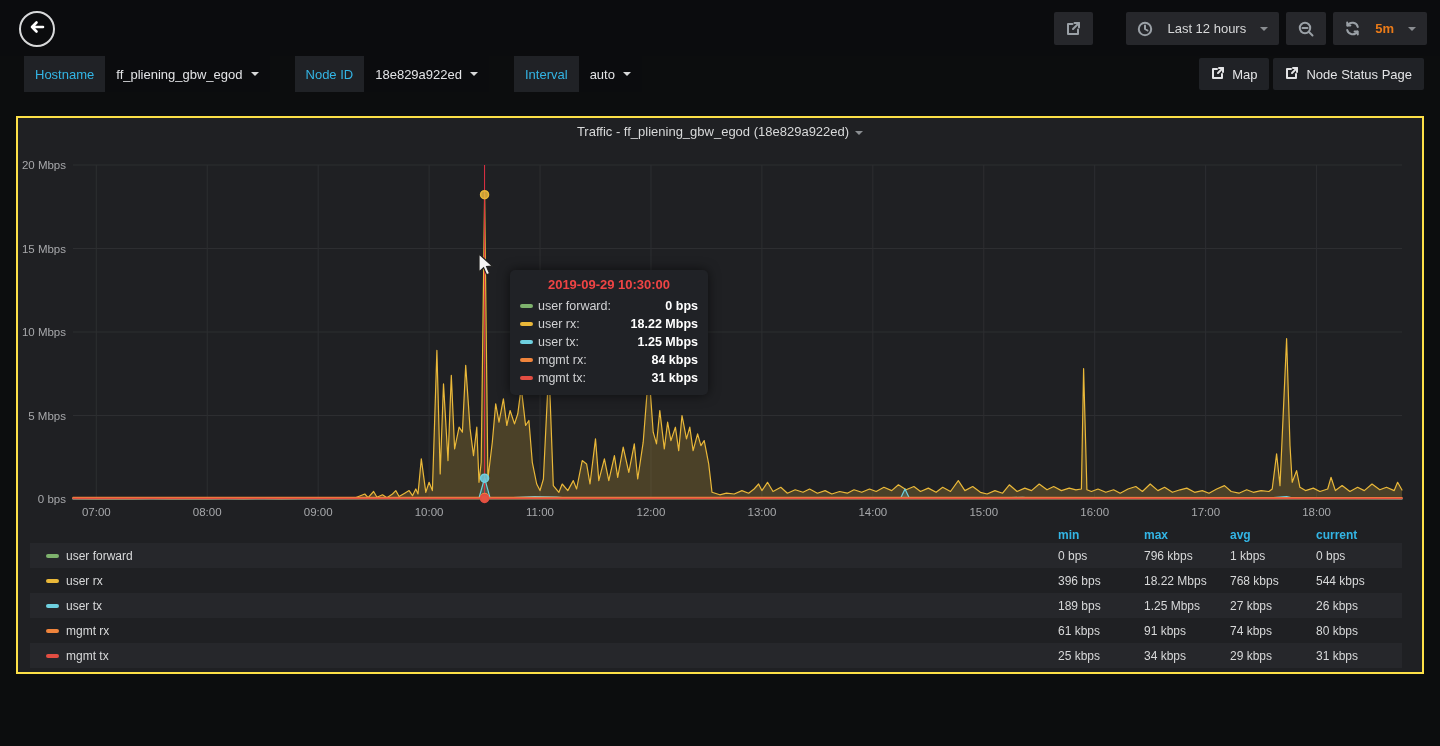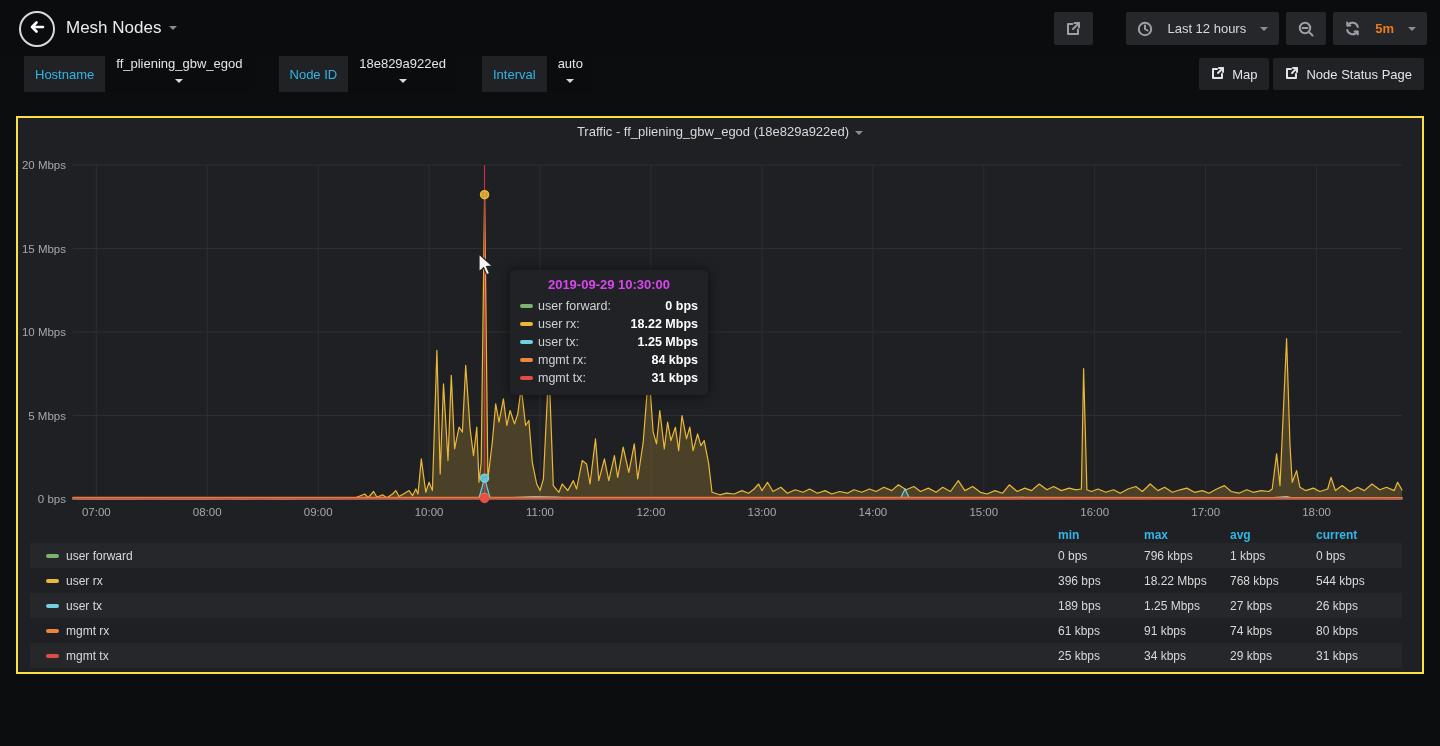--- a/index.html
+++ b/index.html
@@ -15,32 +15,32 @@
   .caret.sm { border-left-width:4px; border-right-width:4px; border-top-width:4px; }
   .toolbar { position:absolute; right:13px; top:12px; display:flex; gap:7px; height:33px; }
   .tb-btn { background:#26272b; border-radius:2px; display:flex; align-items:center; gap:14px;
     padding:0 11px; color:#9aa0a6; font-size:13px; cursor:pointer; }
   .tb-btn .txt { color:#d8d9da; }
   .tb-btn svg { display:block; }
   .orange { color:#eb7b18; font-weight:bold; }
   .submenu { position:absolute; left:24px; top:56px; display:flex; gap:25px; height:36px; }
   .var-group { display:flex; height:36px; font-size:13px; }
   .var-label { background:#202226; color:#33b5e5; display:flex; align-items:center; padding:0 11px; }
-  .var-value { background:#0b0c0e; color:#e3e4e6; display:flex; align-items:center; gap:8px; padding:0 11px; cursor:pointer;flex-direction:column; }
+  .var-value { background:#0b0c0e; color:#e3e4e6; display:flex; align-items:center; gap:8px; padding:0 11px; cursor:pointer; }
   .links { position:absolute; right:16px; top:58px; display:flex; gap:4px;border-radius:6px; }
   .link-btn { height:32px; background:#202226; border-radius:2px; display:flex; align-items:center; gap:7px;
     padding:0 12px; font-size:13px; color:#e3e4e6; cursor:pointer; }
   .panel { position:absolute; left:16px; top:116px; width:1408px; height:558px; background:#1f2023;
     border:2px solid #fde047; }
   .panel-title { position:absolute; left:0; top:6px; width:100%; text-align:center; font-size:13px; color:#d8d9da; cursor:pointer; }
   .panel-title .caret { margin-left:6px; vertical-align:middle; }
   #plot { position:absolute; left:0; top:0; }
   .gtooltip { position:absolute; left:492px; top:152px; width:198px; background:#202226; border-radius:5px;
     box-shadow:0 0 12px rgba(0,0,0,0.6); padding:7px 10px 8px 10px; z-index:5; }
-  .gtooltip .ts { text-align:center; font-size:13px; font-weight:bold; color:#d946ef; padding-bottom:5px; }
+  .gtooltip .ts { text-align:center; font-size:13px; font-weight:bold; color:#ef4444; padding-bottom:5px; }
   .trow { display:flex; align-items:center; font-size:12.5px; padding:2px 0; }
   .dash { width:13px; height:4px; border-radius:2px; margin-right:5px; flex:0 0 auto; }
   .trow .tname { color:#d0d1d3; }
   .trow .tval { margin-left:auto; font-weight:bold; color:#ffffff; }
   .legend { position:absolute; left:12px; top:408px; width:1372px; font-size:12px; }
   .lheader { display:flex; height:17px; align-items:center; }
   .lrow { display:flex; height:25px; align-items:center; padding-left:16px; }
   .lrow.alt { background:#26272b; }
   .lrow .swatch { width:13px; height:4px; border-radius:2px; margin-right:7px; }
   .lrow .lname { color:#d8d9da; cursor:pointer; }
@@ -53,24 +53,20 @@
 </head>
 <body>
 
 <div class="topbar">
   <div class="back-btn">
     <span>
       <svg width="20" height="20" viewBox="0 0 20 20">
           <path class="icon-stroke" style="stroke:#fff;stroke-width:2.6" d="M16 10 H5 M9.5 5.5 L5 10 L9.5 14.5"></path>
         </svg>
     </span>
-  </div>
-  <div class="dash-title">
-    <span>Mesh Nodes</span>
-    <span class="caret sm"></span>
   </div>
   <div class="toolbar">
     <div class="tb-btn">
       <span>
         <svg width="17" height="17" viewBox="0 0 17 17">
             <path class="icon-stroke" d="M13 9.5 V14 H3 V4 H7.5"></path>
             <path class="icon-stroke" d="M9.5 3 H14 V7.5"></path>
             <path class="icon-stroke" d="M14 3 L8 9"></path>
           </svg>
       </span>

